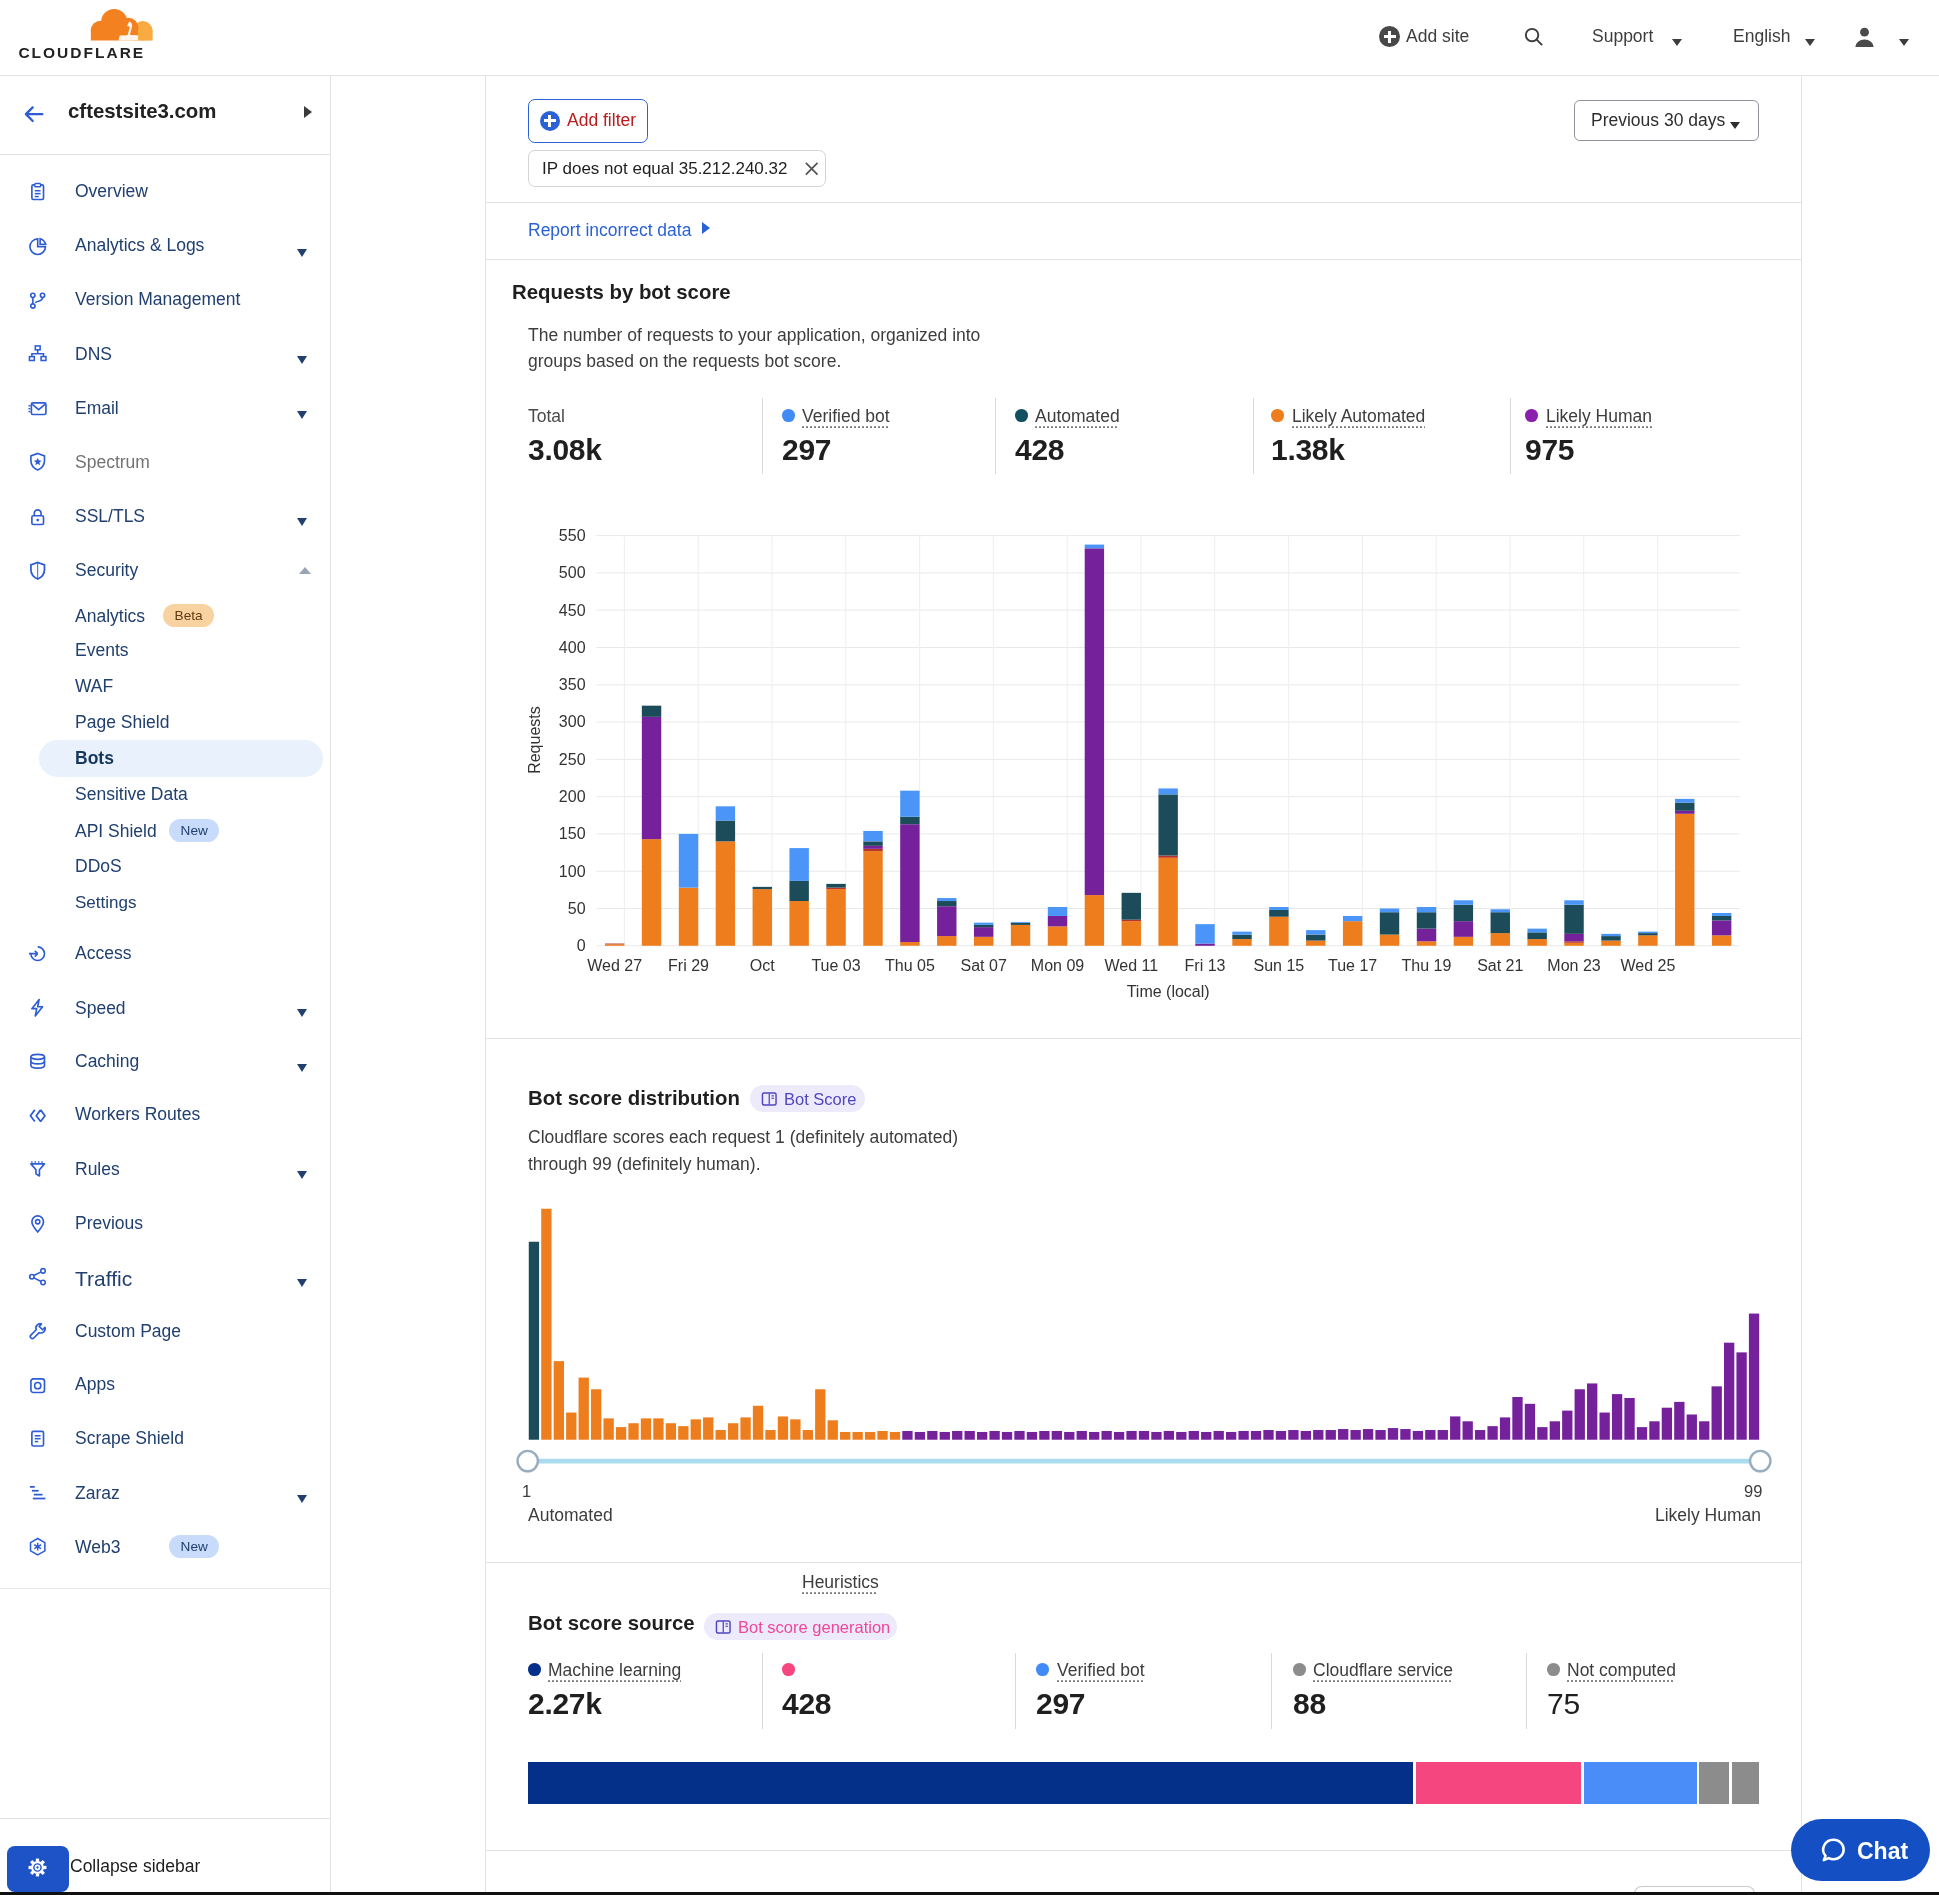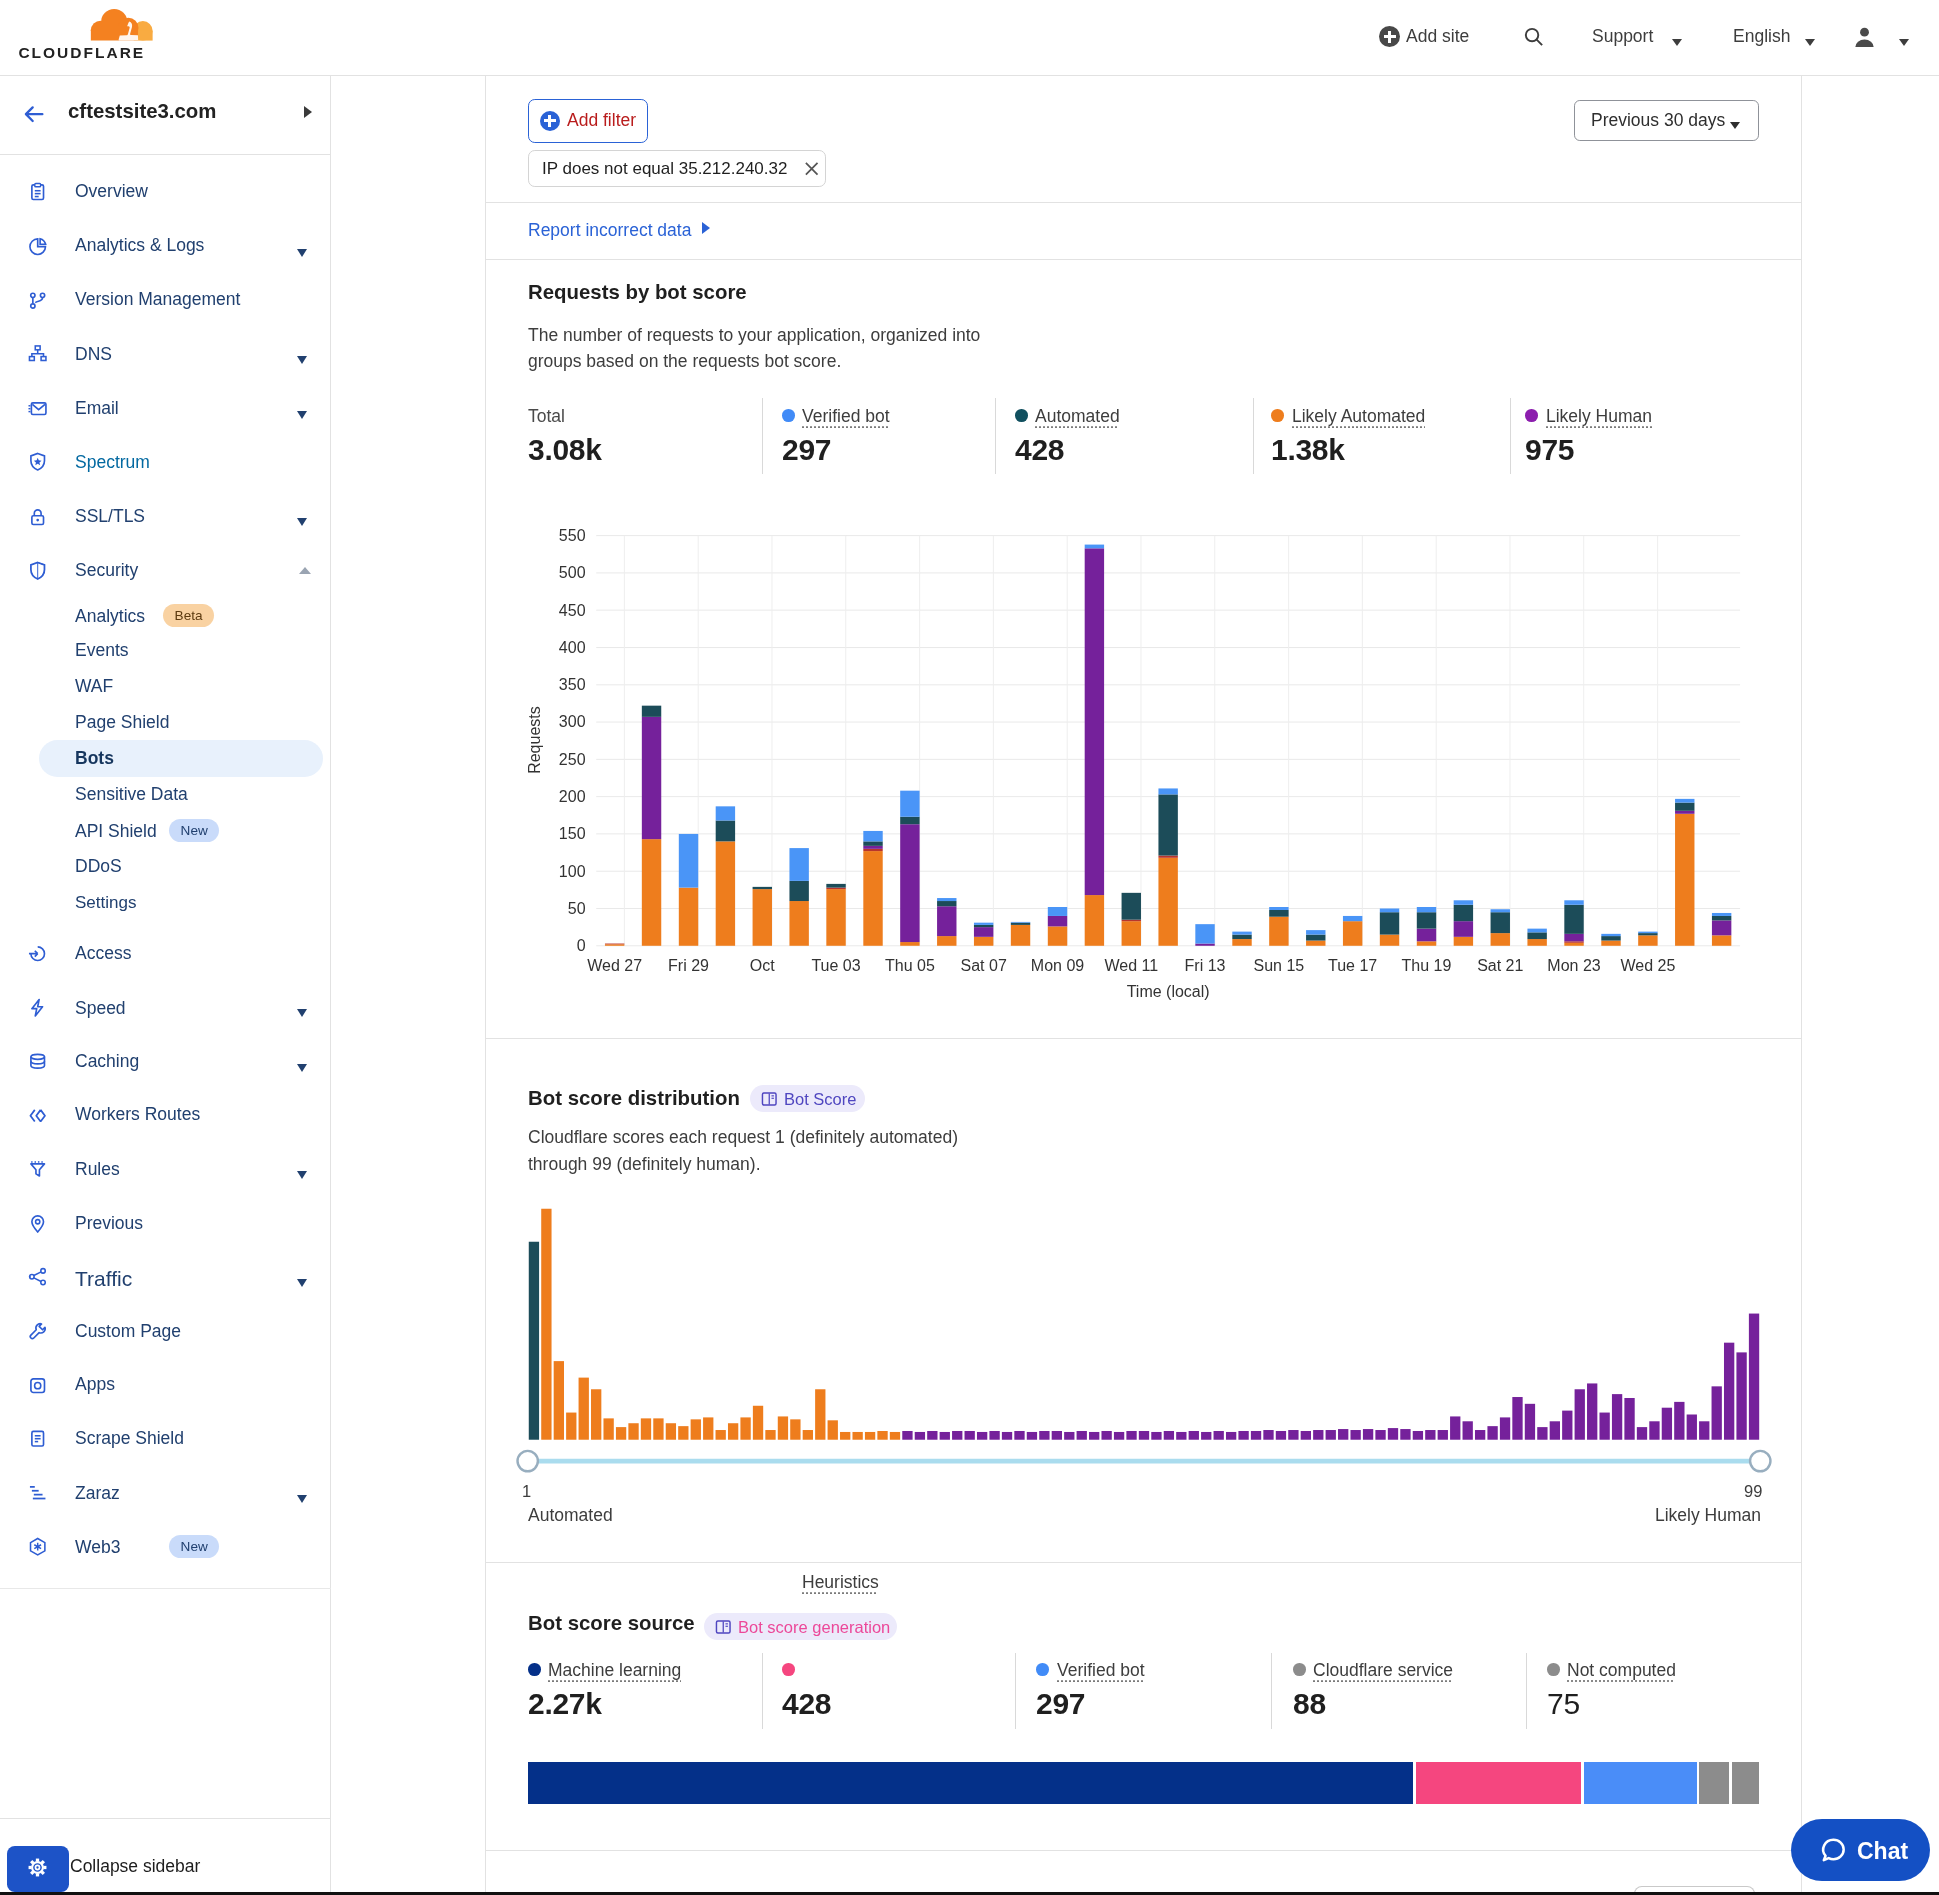--- a/index.html
+++ b/index.html
@@ -76,21 +76,21 @@
       <line x1="0.5" y1="7" x2="2.5" y2="7" stroke="#2e5dd3" stroke-width="1.5"></line>
       <line x1="0.5" y1="10" x2="2.5" y2="10" stroke="#2e5dd3" stroke-width="1.5"></line>
       <line x1="0.5" y1="13" x2="2.5" y2="13" stroke="#2e5dd3" stroke-width="1.5"></line>
     </svg></div>
 <div class="abs" style="left:75px;top:398px;font-size:17.5px;color:#21406f">Email</div>
 <div class="abs" style="left:297px;top:405px"><span style="display:inline-block;width:0;height:0;border-left:5.8px solid transparent;border-right:5.8px solid transparent;border-top:8.7px solid #21406f;vertical-align:middle"></span></div>
 <div class="abs" style="left:28px;top:452px"><svg width="19.4" height="19.4" viewBox="0 0 20 20">
       <path d="M10 1.5 17 4 v5 c0 5 -3.5 8 -7 9.5 C6.5 17 3 14 3 9 V4 Z" fill="none" stroke="#2e5dd3" stroke-width="1.7"></path>
       <path d="M10 6 l1.1 2.6 2.9 .3 -2.2 1.9 .7 2.8 -2.5 -1.5 -2.5 1.5 .7 -2.8 -2.2 -1.9 2.9 -.3 Z" fill="#2e5dd3"></path>
     </svg></div>
-<div class="abs" style="left:75px;top:452px;font-size:17.5px;color:#0369a1">Spectrum</div>
+<div class="abs" style="left:75px;top:452px;font-size:17.5px;color:#737373">Spectrum</div>
 <div class="abs" style="left:28px;top:507px"><svg width="19.4" height="19.4" viewBox="0 0 20 20">
       <rect x="4" y="9" width="12" height="9" rx="1.5" fill="none" stroke="#2e5dd3" stroke-width="1.7"></rect>
       <path d="M6.5 9 V6.5 a3.5 3.5 0 0 1 7 0 V9" fill="none" stroke="#2e5dd3" stroke-width="1.7"></path>
       <circle cx="10" cy="13.5" r="1.4" fill="#2e5dd3"></circle>
     </svg></div>
 <div class="abs" style="left:75px;top:506px;font-size:17.5px;color:#21406f">SSL/TLS</div>
 <div class="abs" style="left:297px;top:512px"><span style="display:inline-block;width:0;height:0;border-left:5.8px solid transparent;border-right:5.8px solid transparent;border-top:8.7px solid #21406f;vertical-align:middle"></span></div>
 <div class="abs" style="left:28px;top:561px"><svg width="19.4" height="19.4" viewBox="0 0 20 20">
       <path d="M10 1.5 17 4 v5 c0 5 -3.5 8 -7 9.5 C6.5 17 3 14 3 9 V4 Z" fill="none" stroke="#2e5dd3" stroke-width="1.8"></path>
       <path d="M10 1.5 17 4 v5 c0 5 -3.5 8 -7 9.5 Z" fill="none" stroke="#2e5dd3" stroke-width="1"></path>
@@ -213,21 +213,21 @@
 <div class="abs" style="left:528px;top:150px;width:298px;height:37px;border:1px solid #d4d4d4;border-radius:6.8px"></div>
 <div class="abs" style="left:542px;top:159px;font-size:17px;color:#1f1f1f">IP does not equal 35.212.240.32</div>
 <svg class="abs" style="left:802px;top:159px" width="19.4" height="19.4" viewBox="0 0 20 20">
     <path d="M4 4 16 16 M16 4 4 16" stroke="#555" stroke-width="1.8"></path>
   </svg>
 <div class="abs" style="left:1574px;top:100px;width:185px;height:41px;border:1px solid #8f9299;border-radius:5.8px"></div>
 <div class="abs" style="left:1591px;top:110px;font-size:17.5px;color:#2e2e2e">Previous 30 days</div>
 <div class="abs" style="left:1730px;top:116px"><span style="display:inline-block;width:0;height:0;border-left:5.8px solid transparent;border-right:5.8px solid transparent;border-top:7.8px solid #2e2e2e;vertical-align:middle"></span></div>
 <div class="abs" style="left:528px;top:220px;font-size:17.5px;color:#2a62d6">Report incorrect data</div>
 <div class="abs" style="left:702px;top:222px;width:0;height:0;border-top:6.8px solid transparent;border-bottom:6.8px solid transparent;border-left:8.7px solid #2a62d6"></div>
-<div class="abs" style="left:528px;top:281px;font-size:20.4px;font-weight:bold;color:#1f1f1f">Requests by bot score</div>
+<div class="abs" style="left:512px;top:281px;font-size:20.4px;font-weight:bold;color:#1f1f1f">Requests by bot score</div>
 <div class="abs" style="left:528px;top:322px;font-size:17.5px;line-height:26px;color:#3d3d3d">The number of requests to your application, organized into<br>groups based on the requests bot score.</div>
 <div class="abs" style="left:528px;top:406px;font-size:17.5px;color:#4a4a4a">Total</div>
 <div class="abs" style="left:528px;top:433px;font-size:30px;font-weight:600;color:#1f1f1f;letter-spacing:-0.3px">3.08k</div>
 <div class="abs" style="left:782px;top:409px;width:12.6px;height:12.6px;border-radius:50%;background:#418bf7"></div>
 <div class="abs dotted" style="left:802px;top:406px;font-size:17.5px;color:#3d3d3d">Verified bot</div>
 <div class="abs" style="left:782px;top:433px;font-size:30px;font-weight:600;color:#1f1f1f;letter-spacing:-0.3px">297</div>
 <div class="abs" style="left:1015px;top:409px;width:12.6px;height:12.6px;border-radius:50%;background:#11505f"></div>
 <div class="abs dotted" style="left:1035px;top:406px;font-size:17.5px;color:#3d3d3d">Automated</div>
 <div class="abs" style="left:1015px;top:433px;font-size:30px;font-weight:600;color:#1f1f1f;letter-spacing:-0.3px">428</div>
 <div class="abs" style="left:1271px;top:409px;width:12.6px;height:12.6px;border-radius:50%;background:#ee7d1d"></div>

